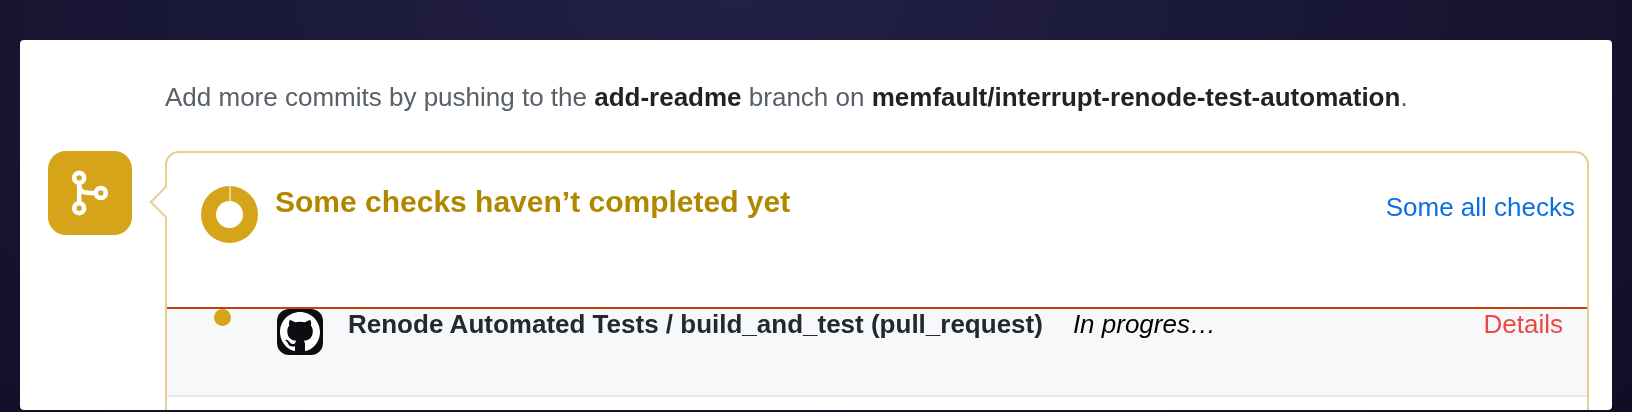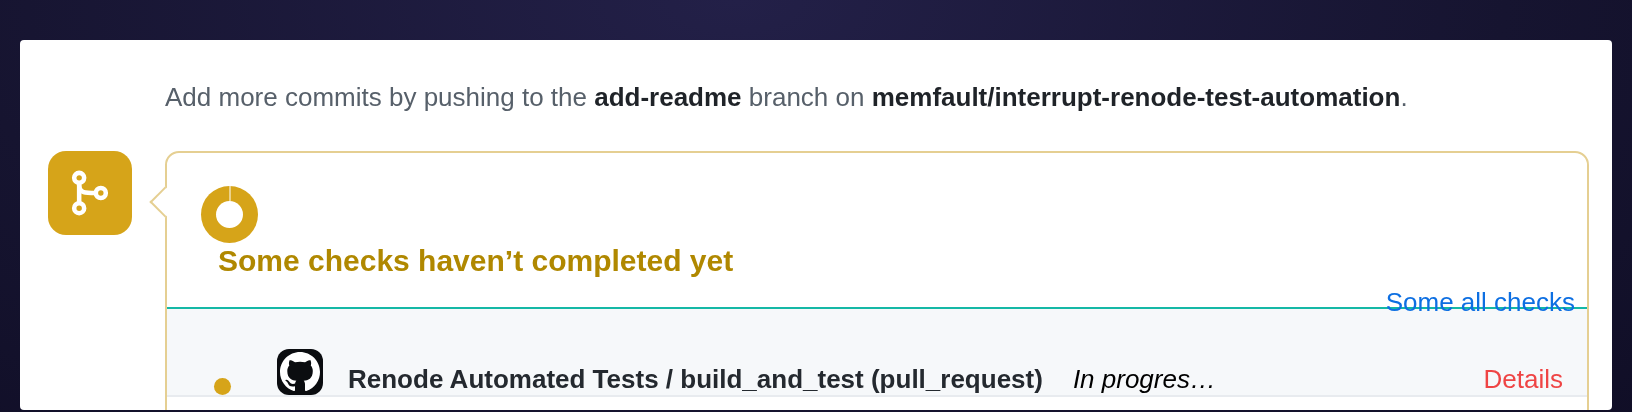--- a/index.html
+++ b/index.html
@@ -37,40 +37,39 @@
   }
   .pointer {
     position:absolute; left:-13px; top:38px; width:22px; height:22px;
     background:#ffffff; border-left:2px solid #e5cf92; border-bottom:2px solid #e5cf92;
     transform:rotate(45deg);
   }
 
   .box-header {
     height:154px; display:flex; align-items:flex-start;
     padding:31px 12px 0 34px;
-    flex-direction:column;
   }
   .ring { position:relative; flex:0 0 auto; width:57px; height:57px; border-radius:50%; background:#d6a419; margin-top:2px; }
   .ring::before { content:""; position:absolute; inset:15px; background:#fff; border-radius:50%; }
   .ring::after  { content:""; position:absolute; top:0; left:50%; width:2px; height:15px; background:rgba(255,255,255,.5); transform:translateX(-50%); }
 
   .titles { margin-left:17px; }
   .box-heading { font-size:30px; font-weight:700; color:#b08800; line-height:36px; }
   .box-subtitle { font-size:26px; color:#57606a; margin-top:13px; }
 
   .hide-link {
     margin-left:auto; margin-top:8px;
     font-size:26px; color:#0d6fe2; text-decoration:none; white-space:nowrap;
   }
 
   
   .check-row {
     height:90px; background:#f6f8fa;
-    border-top:2px solid #14b8a6; border-bottom:2px solid #e8ebef;
-    display:flex; align-items:flex-end; padding:0 24px 0 47px;
+    border-top:2px solid #c2410c; border-bottom:2px solid #e8ebef;
+    display:flex; align-items:flex-start; padding:0 24px 0 47px;
   }
   .status-dot { flex:0 0 auto; width:17px; height:17px; border-radius:50%; background:#d6a419; margin-right:46px; }
   .avatar {
     flex:0 0 auto; width:46px; height:46px; background:#0b0d10; border-radius:12px;
     display:flex; align-items:center; justify-content:center; margin-right:25px;
   }
   .avatar svg { width:40px; height:40px; }
   .check-name { font-size:26px; font-weight:700; color:#24292f; white-space:nowrap; }
   .check-status { font-size:26px; font-style:italic; color:#000000; margin-left:30px; white-space:nowrap; }
   .details-link { margin-left:auto; font-size:26px; color:#ef4444; text-decoration:none; white-space:nowrap; }

